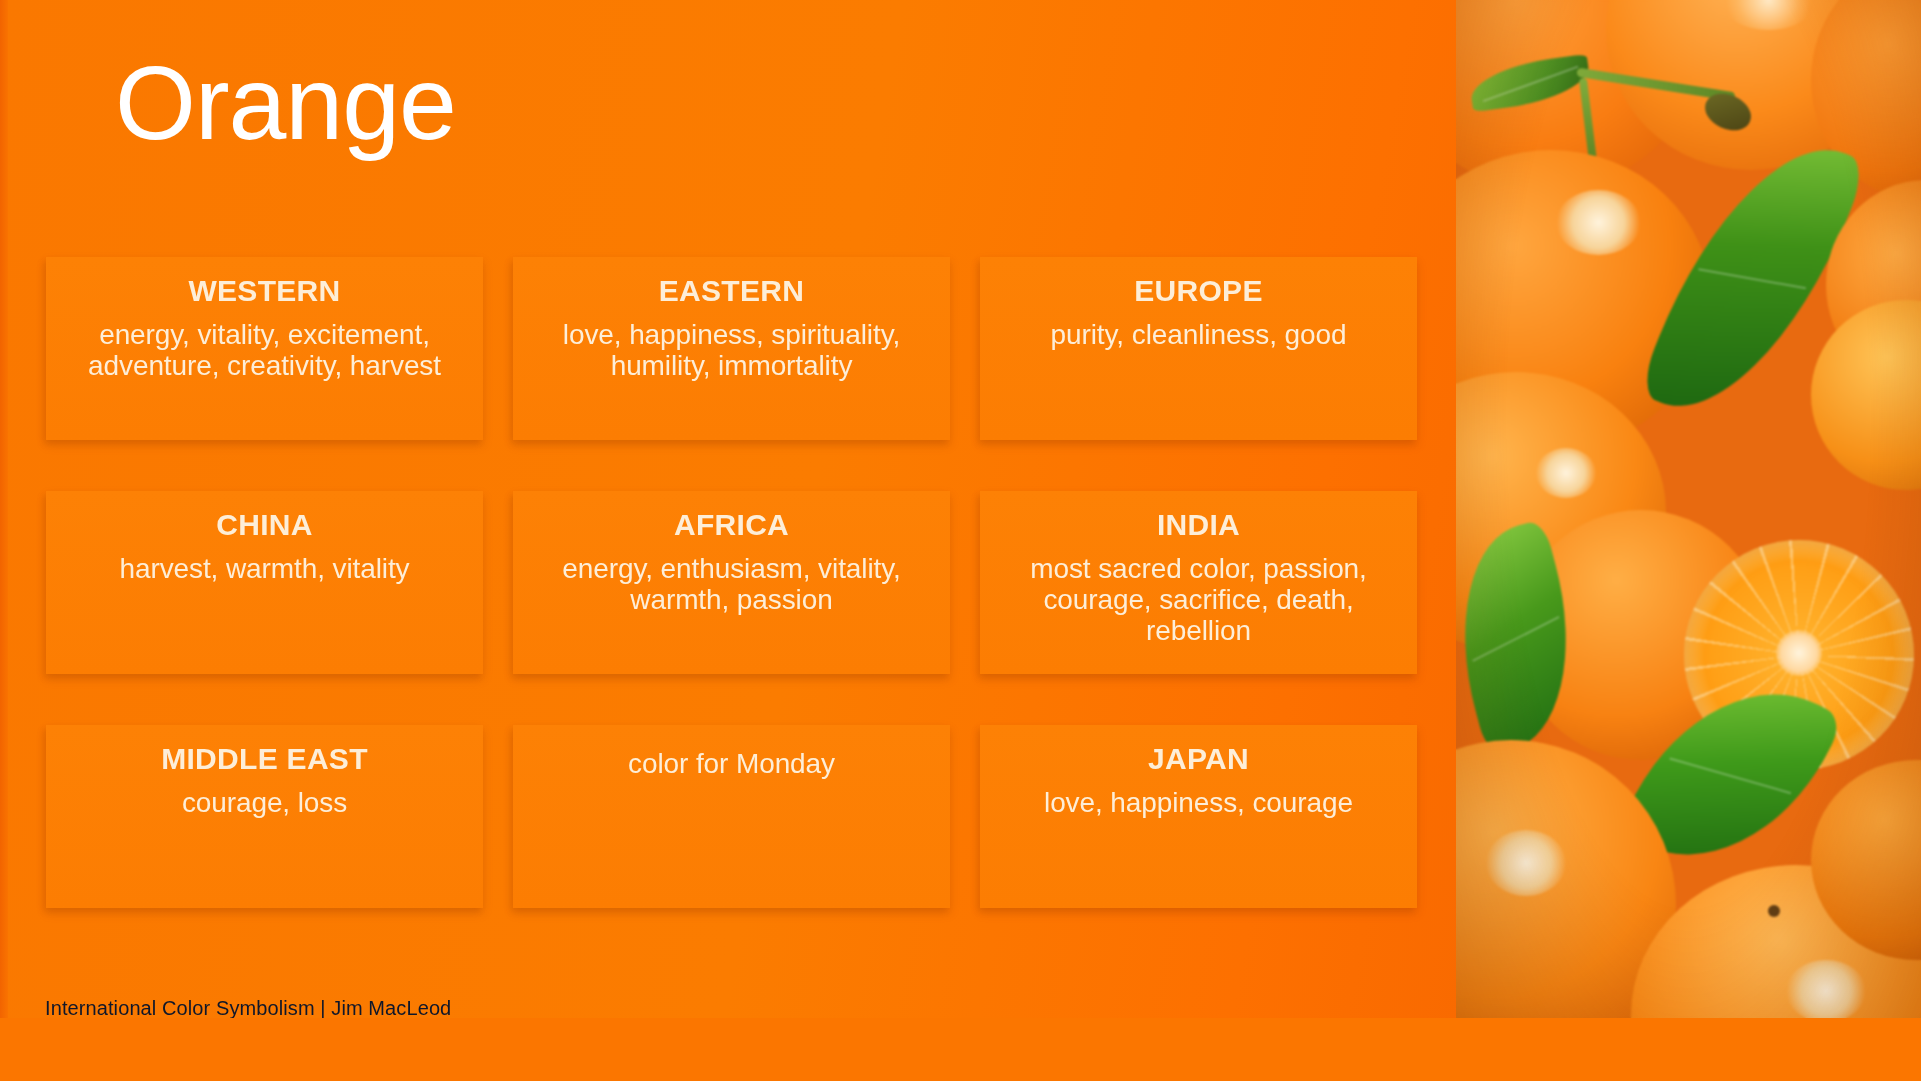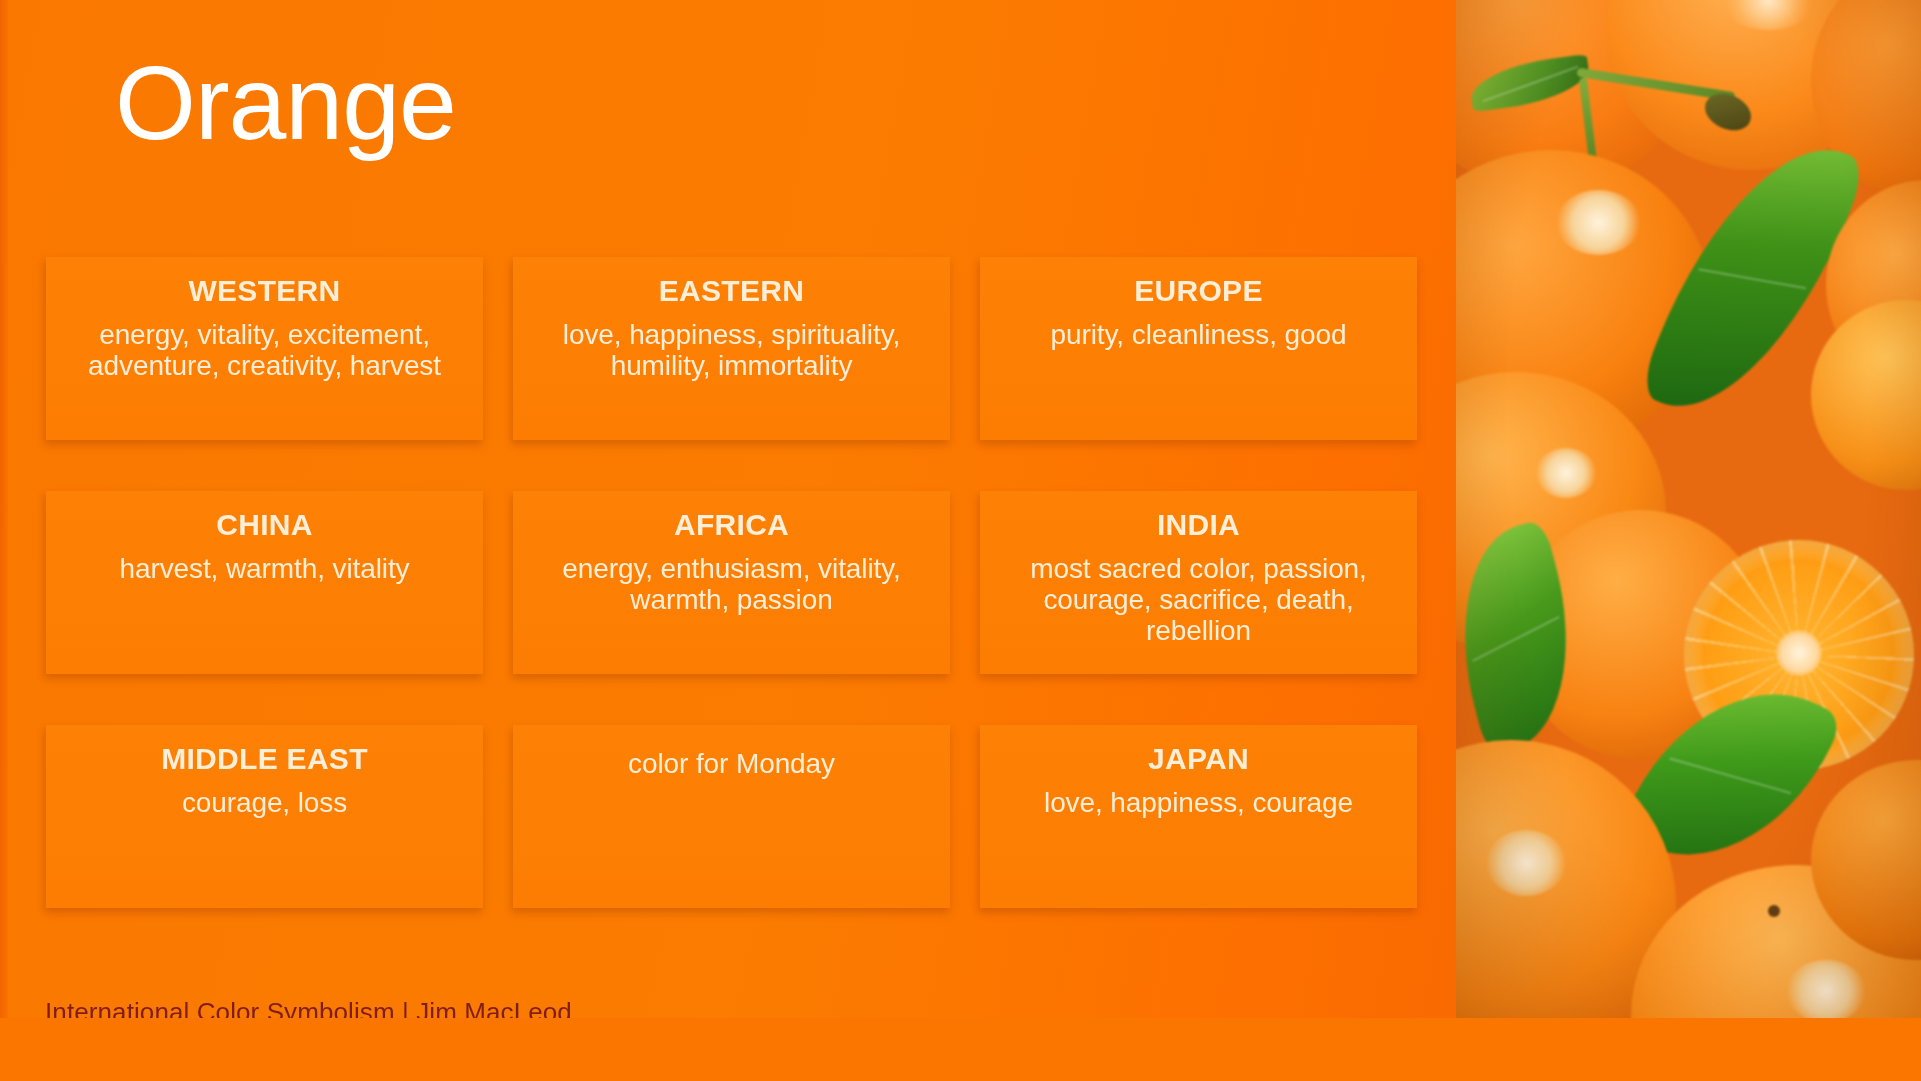--- a/index.html
+++ b/index.html
@@ -95,23 +95,23 @@
     line-height: 1.1;
     margin: 10px 18px 0 18px;
     letter-spacing: -.1px;
   }
 
   
   #footer {
     position: absolute;
     left: 45px;
     top: 997px;
-    font-size: 26px;
+    font-size: 20px;
     font-weight: 400;
-    color: #7f1d1d;
+    color: #0f172a;
     letter-spacing: .1px;
     white-space: nowrap;
   }
 
   
   #photo {
     position: absolute;
     left: 1456px;
     top: 0;
     width: 465px;

